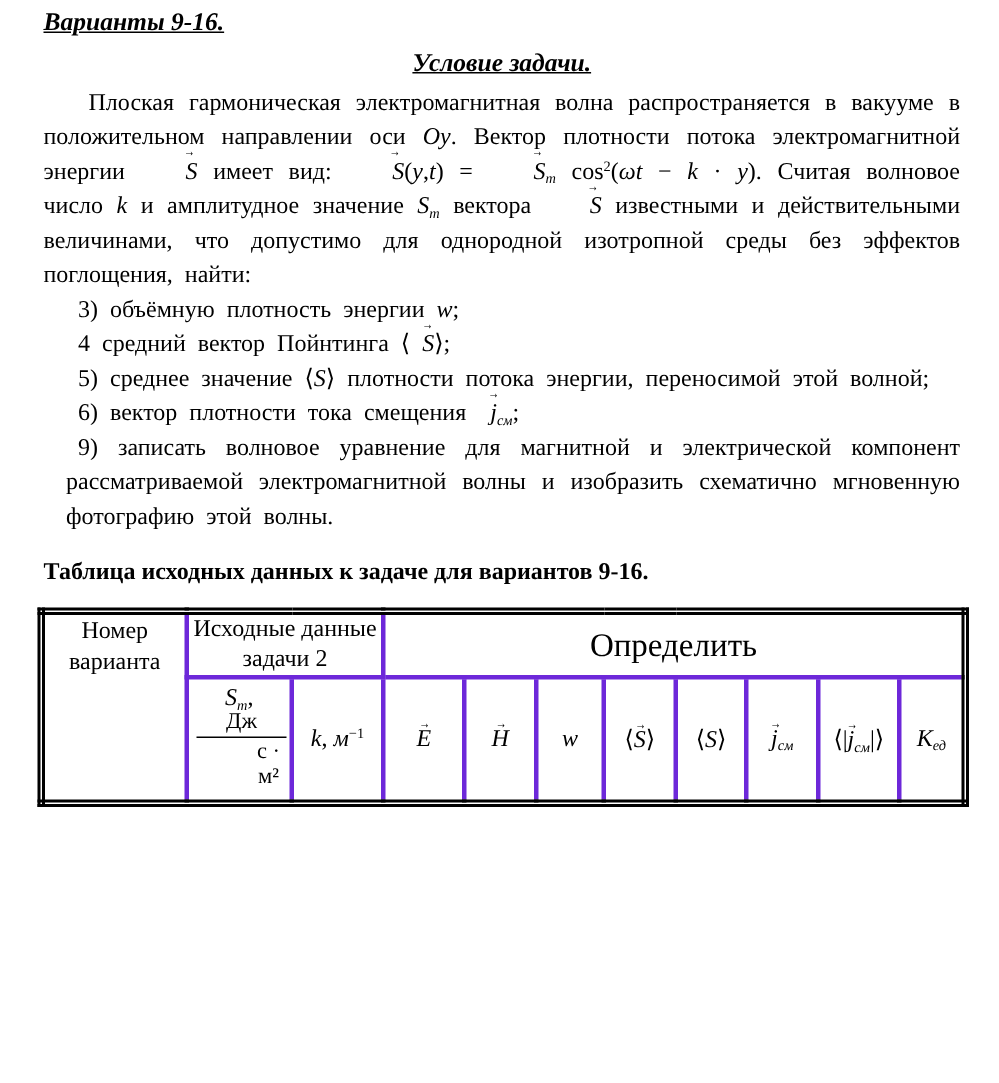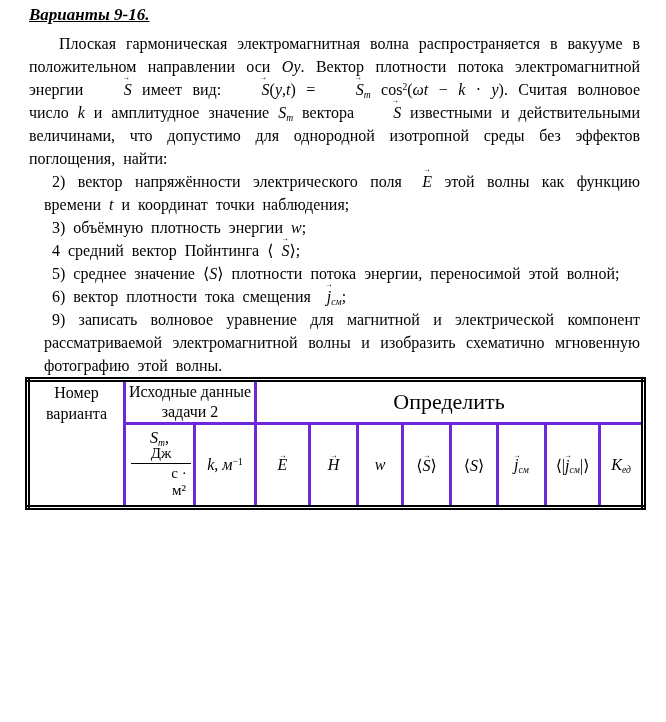--- a/index.html
+++ b/index.html
@@ -144,32 +144,33 @@
     font-size: 16px;
   }
 </style>
 </head>
 <body>
 
 <div class="page">
 
   <h1 class="doc-title">Варианты 9-16.</h1>
 
+  <h2 class="doc-subtitle">Условие задачи.</h2>
 
   <p class="intro"><span>Плоская гармоническая электромагнитная волна распространяется в вакууме в положительном направлении оси </span><span class="i">Oy</span><span>. Вектор плотности потока электромагнитной энергии </span><span class="vec">S</span><span> имеет вид: </span><span class="vec">S</span><span>(</span><span class="i">y</span><span>,</span><span class="i">t</span><span>) = </span><span class="vec">S</span><sub class="sub">m</sub><span> cos</span><sup class="sup">2</sup><span>(</span><span class="i">ωt</span><span> − </span><span class="i">k</span><span> · </span><span class="i">y</span><span>). Считая волновое число </span><span class="i">k</span><span> и амплитудное значение </span><span class="i">S</span><sub class="sub">m</sub><span> вектора </span><span class="vec">S</span><span> известными и действительными величинами, что допустимо для однородной изотропной среды без эффектов поглощения, найти:</span></p>
 
   <div class="items">
-      <p class="item"><span>2) вектор напряжённости электрического поля </span><span class="vec">E</span><span> этой волны как функцию времени </span><span class="i">t</span><span> и координат точки наблюдения;</span></p>
       <p class="item"><span>3) объёмную плотность энергии </span><span class="i">w</span><span>;</span></p>
       <p class="item"><span>4 средний вектор Пойнтинга ⟨</span><span class="vec">S</span><span>⟩;</span></p>
       <p class="item"><span>5) среднее значение ⟨</span><span class="i">S</span><span>⟩ плотности потока энергии, переносимой этой волной;</span></p>
       <p class="item"><span>6) вектор плотности тока смещения </span><span class="vec">j</span><sub class="sub">см</sub><span>;</span></p>
       <p class="item"><span>9) записать волновое уравнение для магнитной и электрической компонент рассматриваемой электромагнитной волны и изобразить схематично мгновенную фотографию этой волны.</span></p>
     </div>
 
+  <p class="tbl-heading">Таблица исходных данных к задаче для вариантов 9-16.</p>
 
   <table class="vars">
     <colgroup>
       <col style="width:97px">
         <col style="width:70px">
         <col style="width:61px">
       <col style="width:54px">
         <col style="width:48px">
         <col style="width:45px">
       <col style="width:48px">

